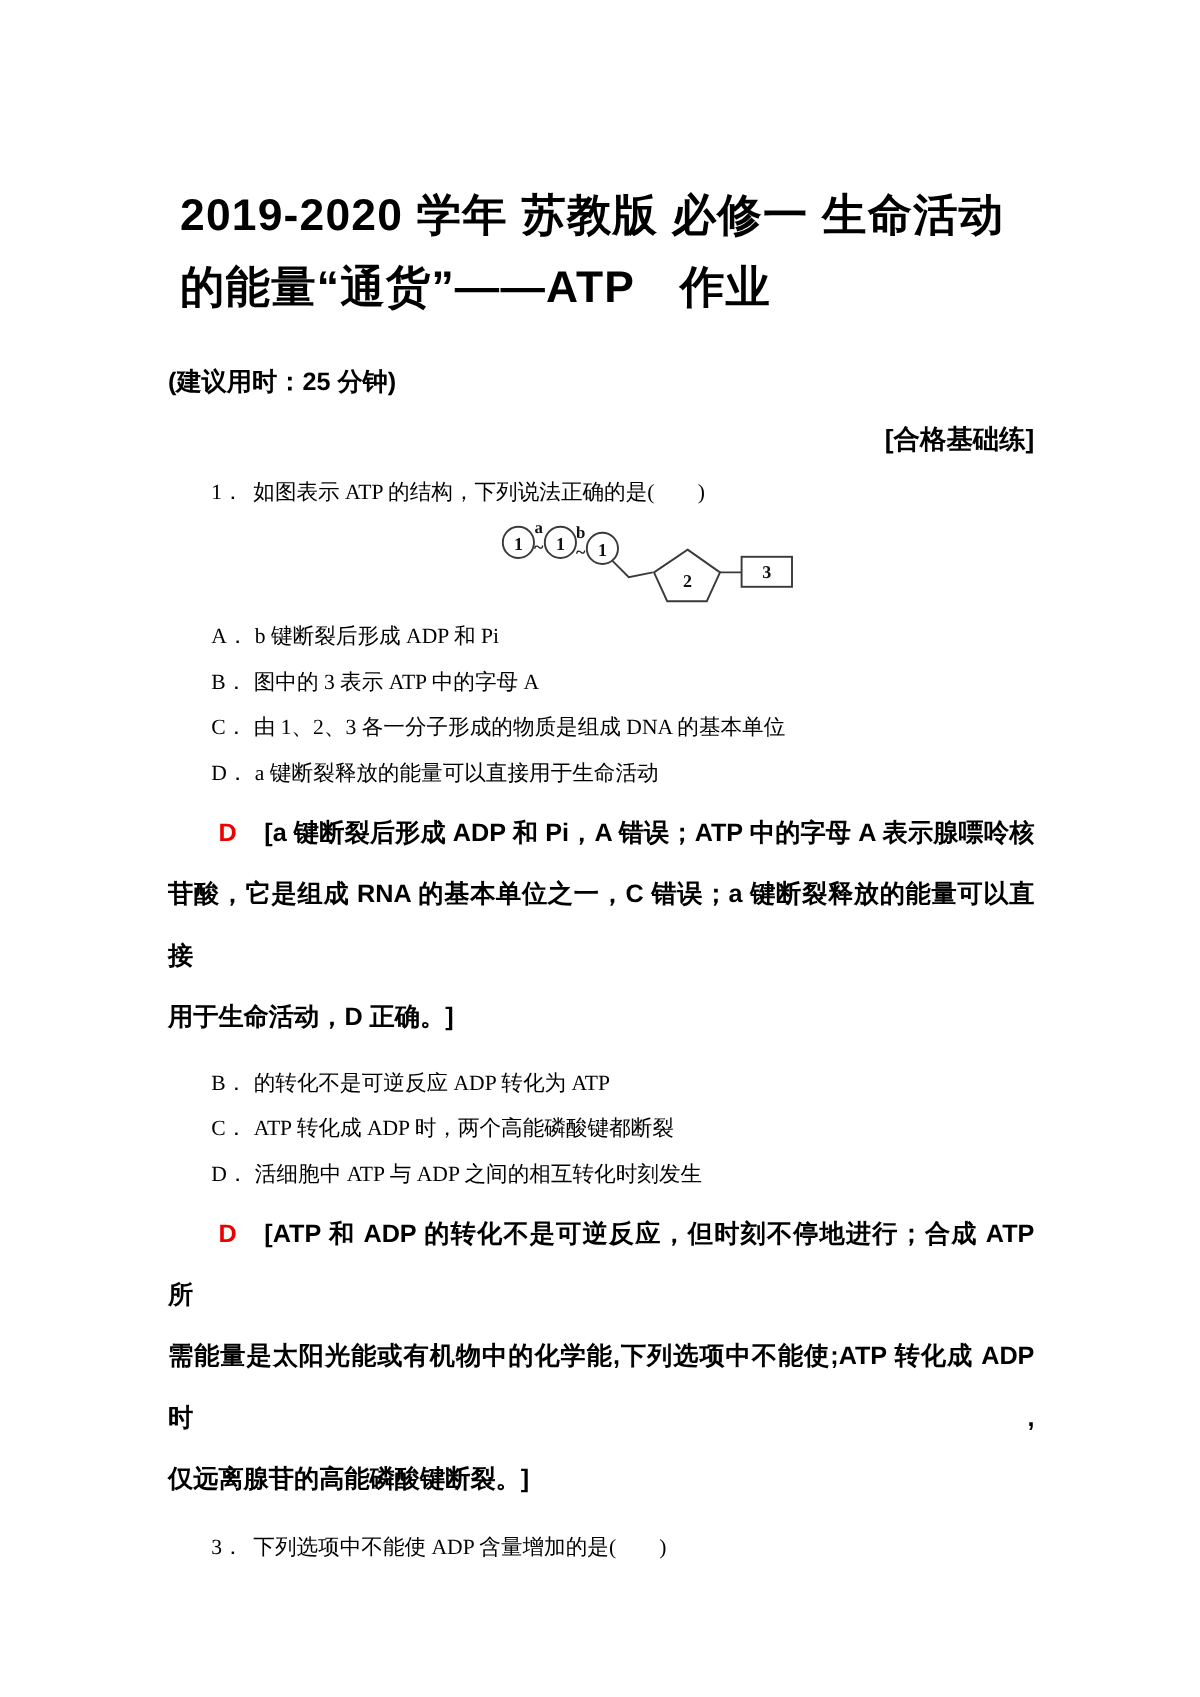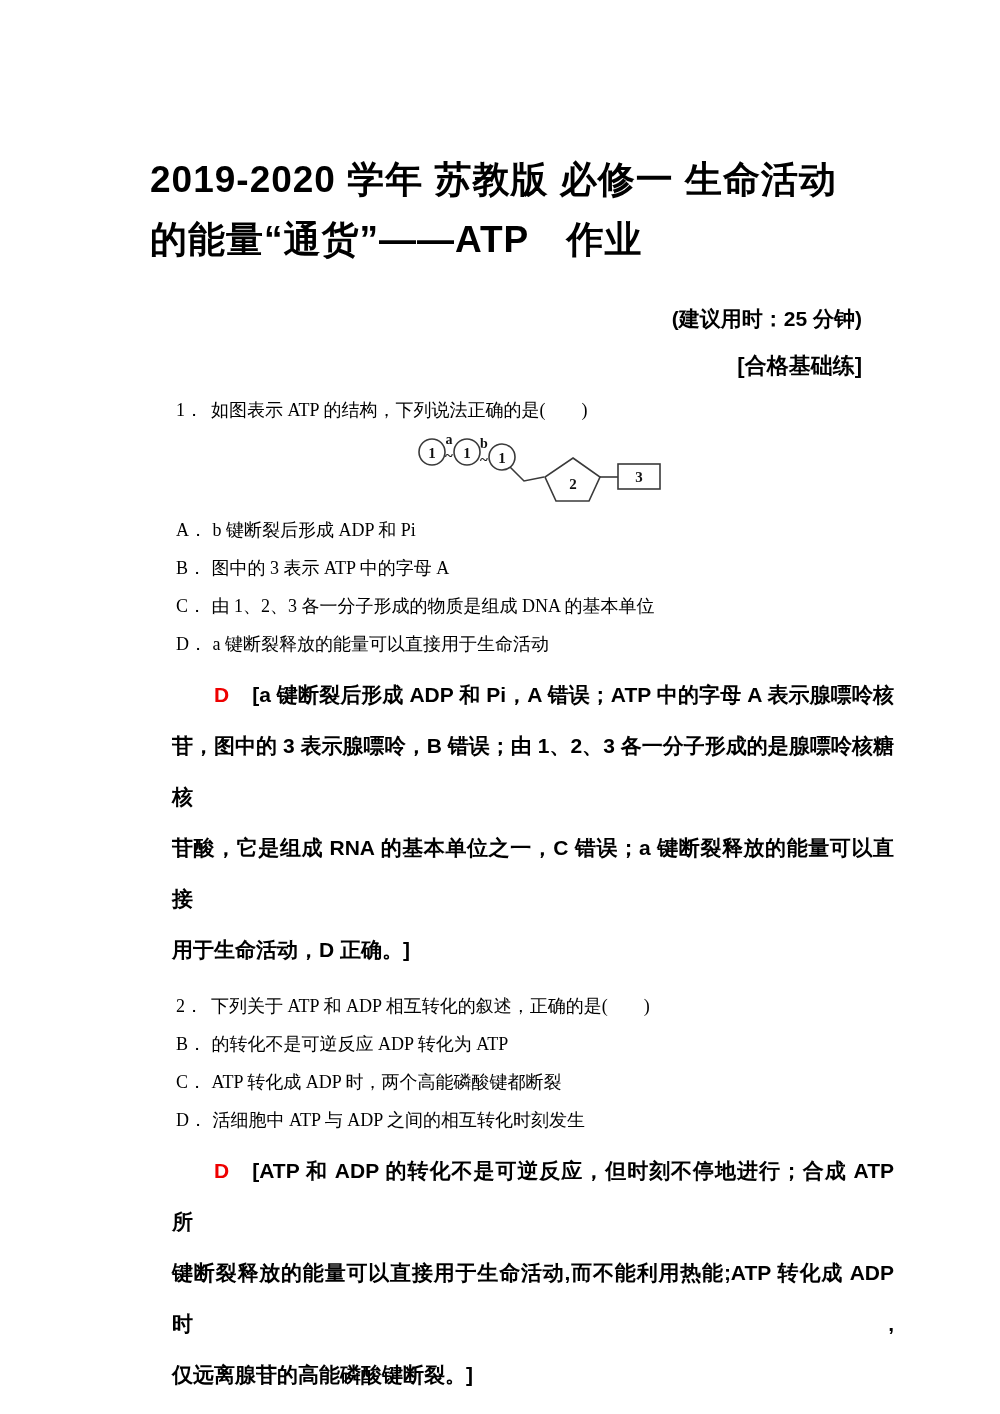--- a/index.html
+++ b/index.html
@@ -18,21 +18,21 @@
     margin:150px 0 0 10px;
     font-family:"Liberation Sans", sans-serif;
     font-weight:bold;
     font-size:37px;
     line-height:60px;
     letter-spacing:1px;
   }
   .title .tline{display:block;}
   .meta{
     margin-top:36px;
-    text-align:right;
+    text-align:left;
     font-family:"Liberation Sans", sans-serif;
     font-weight:bold;
     font-size:21px;
     line-height:26px;
   }
   .section-label{
     margin-top:21px;
     text-align:right;
     font-family:"Liberation Sans", sans-serif;
     font-weight:bold;
@@ -50,21 +50,21 @@
     margin:8px 0 0 272px;
     height:74px;
   }
   .option{
     margin:13px 0 0 0;
     font-size:18px;
     line-height:25px;
     text-indent:2em;
   }
   .opt-label{margin-right:0.3em;}
-  .answer{margin-top:12px;margin-left:32px;}
+  .answer{margin-top:12px;}
   .answer-line{
     font-family:"Liberation Sans", sans-serif;
     font-weight:bold;
     font-size:21px;
     line-height:51px;
     text-align:justify;
     text-align-last:justify;
     width:722px;
   }
   .answer-line.first{text-indent:2em;}
@@ -122,36 +122,34 @@
         </svg>
       </div>
 
       <p class="option"><span class="opt-label">A．</span><span>b 键断裂后形成 ADP 和 Pi</span></p>
       <p class="option"><span class="opt-label">B．</span><span>图中的 3 表示 ATP 中的字母 A</span></p>
       <p class="option"><span class="opt-label">C．</span><span>由 1、2、3 各一分子形成的物质是组成 DNA 的基本单位</span></p>
       <p class="option"><span class="opt-label">D．</span><span>a 键断裂释放的能量可以直接用于生命活动</span></p>
 
       <div class="answer">
         <div class="answer-line first"><span class="red-letter">D</span><span>[a 键断裂后形成 ADP 和 Pi，A 错误；ATP 中的字母 A 表示腺嘌呤核</span></div>
-        <div class="answer-line">苷，图中的 3 表示腺嘌呤，B 错误；由 1、2、3 各一分子形成的是腺嘌呤核糖核</div>
         <div class="answer-line">苷酸，它是组成 RNA 的基本单位之一，C 错误；a 键断裂释放的能量可以直接</div>
         <div class="answer-line last">用于生命活动，D 正确。]</div>
       </div>
     </div>
 
     <div class="spacer-q">
-      <p class="stem"><span class="qnum">2．</span><span>下列关于 ATP 和 ADP 相互转化的叙述，正确的是(　　)</span></p>
 
       <p class="option"><span class="opt-label">B．</span><span>的转化不是可逆反应 ADP 转化为 ATP</span></p>
       <p class="option"><span class="opt-label">C．</span><span>ATP 转化成 ADP 时，两个高能磷酸键都断裂</span></p>
       <p class="option"><span class="opt-label">D．</span><span>活细胞中 ATP 与 ADP 之间的相互转化时刻发生</span></p>
 
       <div class="answer">
         <div class="answer-line first"><span class="red-letter">D</span><span>[ATP 和 ADP 的转化不是可逆反应，但时刻不停地进行；合成 ATP 所</span></div>
-        <div class="answer-line">键断裂释放的能量可以直接用于生命活动,而不能利用热能;ATP 转化成 ADP 时,</div>
+        <div class="answer-line">需能量是太阳光能或有机物中的化学能,下列选项中不能使;ATP 转化成 ADP 时,</div>
         <div class="answer-line last">仅远离腺苷的高能磷酸键断裂。]</div>
       </div>
     </div>
 
     <div class="spacer-q">
       <p class="stem"><span class="qnum">3．</span><span>下列选项中不能使 ADP 含量增加的是(　　)</span></p>
     </div>
 
   </div>
 </div>

